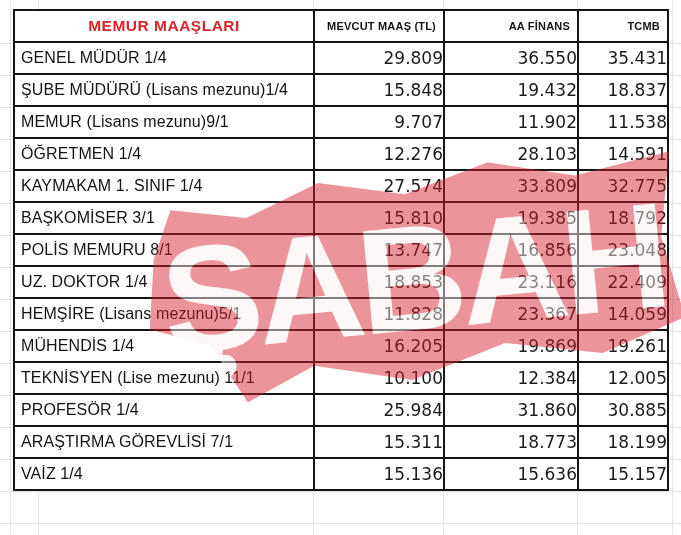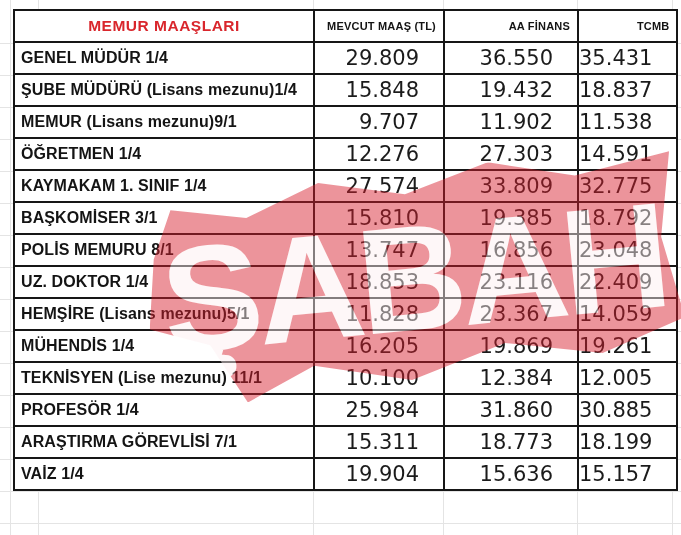--- a/index.html
+++ b/index.html
@@ -66,32 +66,32 @@
     color: #141414;
     font-size: 11px;
     font-weight: bold;
     text-align: right;
     padding-right: 7px;
     letter-spacing: 0.2px;
   }
   td.label {
     color: #141414;
     font-size: 16px;
-    font-weight: bold;
+    font-weight: normal;
     text-align: left;
     padding-left: 6px;
     letter-spacing: 0.1px;
   }
   td.num {
     font-family: "DejaVu Sans", sans-serif;
     color: #1b1b1b;
-    font-size: 21px;
+    font-size: 17px;
     font-weight: normal;
     text-align: right;
-    padding-right: 24px;
+    padding-right: 0;
   }
   
   .watermark {
     position: absolute;
     left: 146px;
     top: 170px;
     width: 534px;
     height: 216px;
     z-index: 3;
     transform: rotate(-5.5deg);
@@ -148,21 +148,21 @@
   </tr>
         <tr>
     <td class="label">MEMUR (Lisans mezunu)9/1</td>
     <td class="num">9.707</td>
     <td class="num">11.902</td>
     <td class="num">11.538</td>
   </tr>
         <tr>
     <td class="label">ÖĞRETMEN 1/4</td>
     <td class="num">12.276</td>
-    <td class="num">27.303</td>
+    <td class="num">28.103</td>
     <td class="num">14.591</td>
   </tr>
         <tr>
     <td class="label">KAYMAKAM 1. SINIF 1/4</td>
     <td class="num">27.574</td>
     <td class="num">33.809</td>
     <td class="num">32.775</td>
   </tr>
         <tr>
     <td class="label">BAŞKOMİSER 3/1</td>
@@ -207,21 +207,21 @@
     <td class="num">30.885</td>
   </tr>
         <tr>
     <td class="label">ARAŞTIRMA GÖREVLİSİ 7/1</td>
     <td class="num">15.311</td>
     <td class="num">18.773</td>
     <td class="num">18.199</td>
   </tr>
         <tr>
     <td class="label">VAİZ 1/4</td>
-    <td class="num">19.904</td>
+    <td class="num">15.136</td>
     <td class="num">15.636</td>
     <td class="num">15.157</td>
   </tr>
       </tbody>
   </table>
 
   <div class="watermark">
     <span class="wm-text">ŞABAH</span>
   </div>
 </div>

